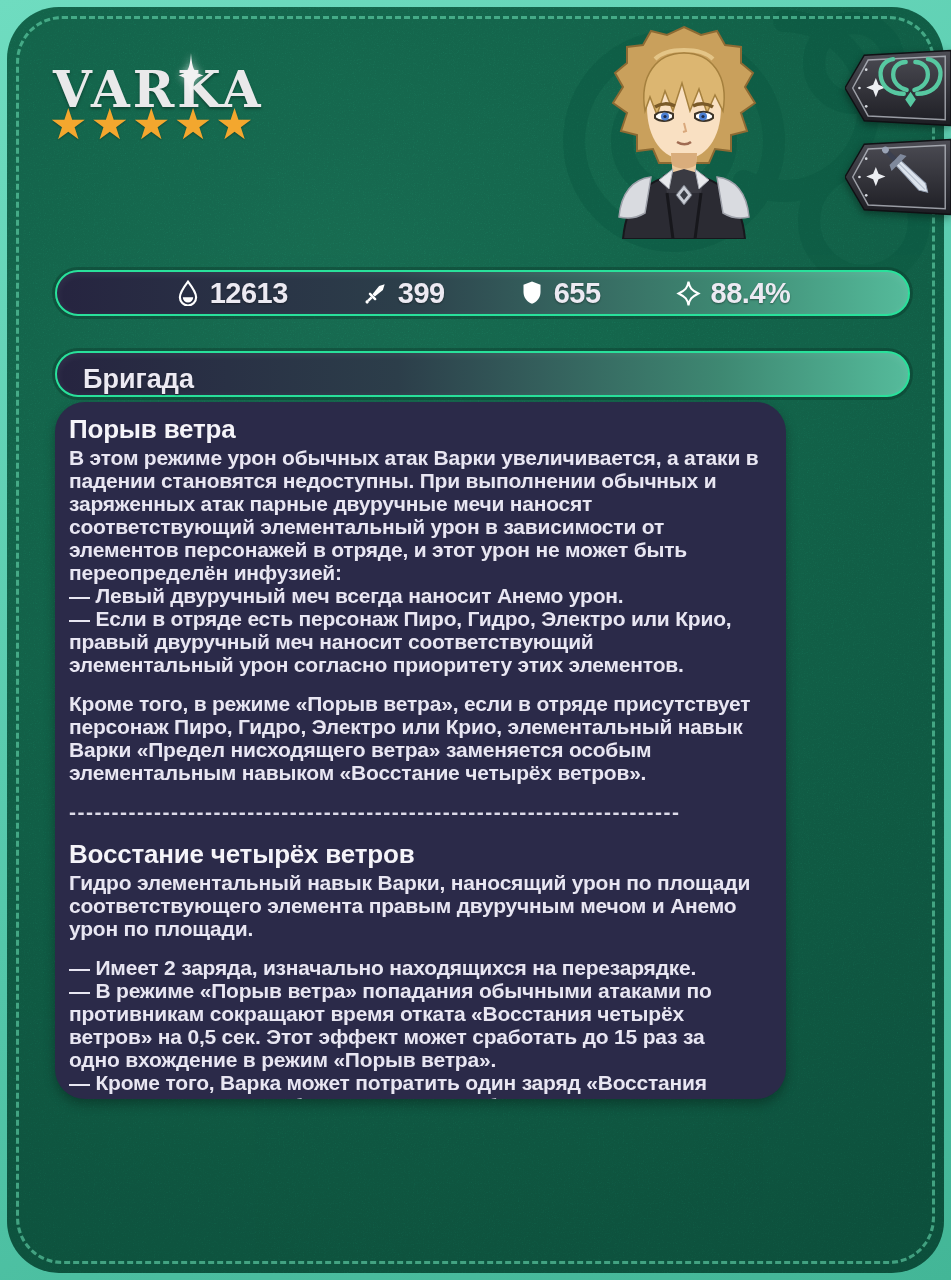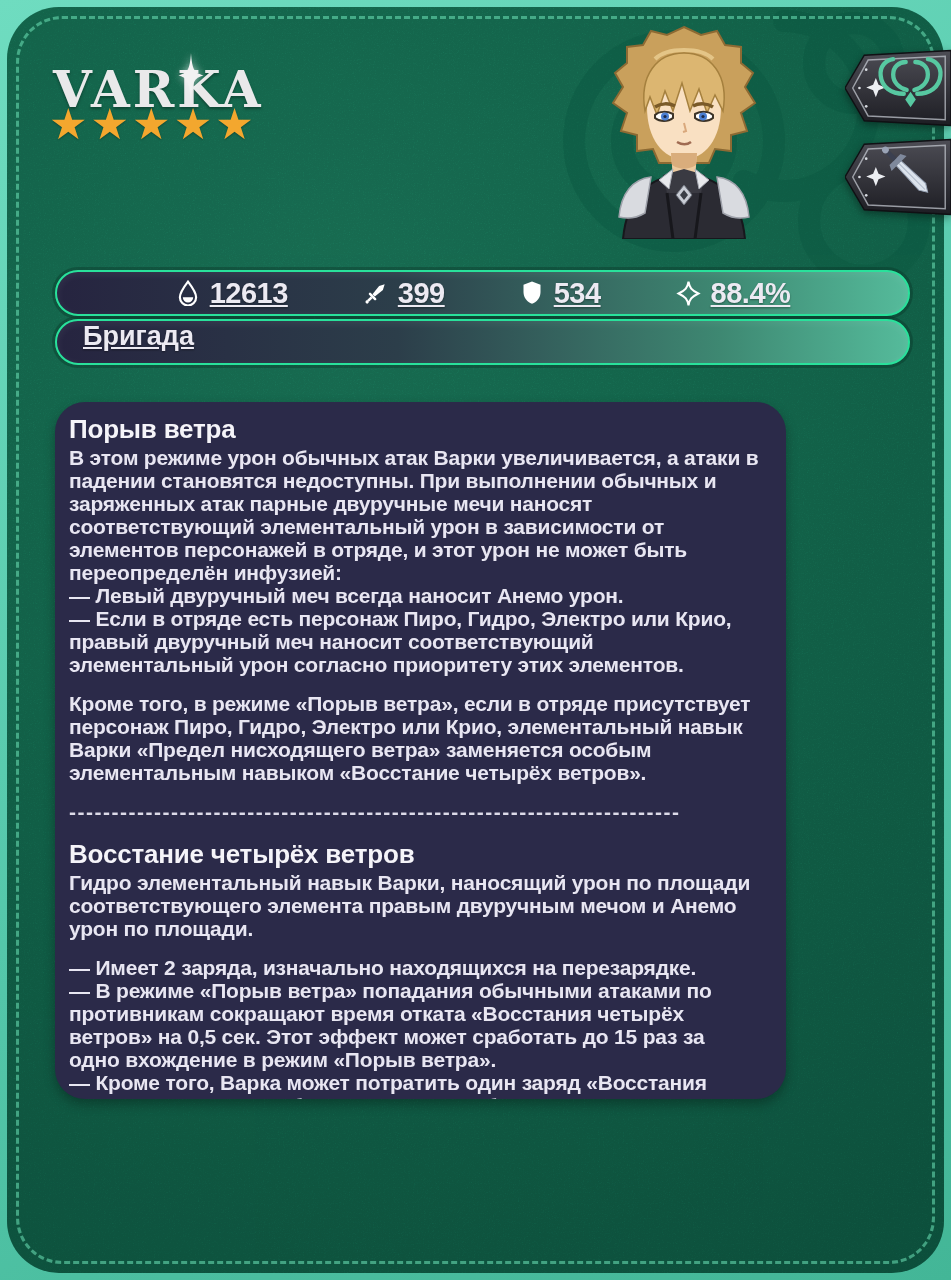--- a/index.html
+++ b/index.html
@@ -24,23 +24,23 @@
           color:#ffffff;letter-spacing:.5px;}
 
   .portrait{position:absolute;left:582px;top:12px;}
   .badge{position:absolute;right:0;filter:drop-shadow(0 3px 4px rgba(0,0,0,.4));}
   .badge.element{top:48px;}
   .badge.weapon{top:137px;}
 
   .bar{position:absolute;left:48px;width:855px;height:46px;box-sizing:border-box;
        border-radius:29px;border:2px solid #29e19b;color:#eceaf2;
        background:linear-gradient(90deg,#262440 0%,#2c3e4a 40%,#3e8872 78%,#55bb9b 100%);
-       box-shadow:0 0 0 3px rgba(8,45,33,.35), inset 0 2px 8px rgba(255,255,255,.07);text-decoration:underline;}
+       box-shadow:0 0 0 3px rgba(8,45,33,.35), inset 0 2px 8px rgba(255,255,255,.07);}
   .stat-bar{top:263px;display:flex;align-items:center;justify-content:center;gap:74px;}
-  .team-bar{top:312px;display:flex;align-items:flex-start;padding-left:26px;}
+  .team-bar{top:344px;display:flex;align-items:flex-end;padding-left:26px;}
   .stat{display:flex;align-items:center;gap:9px;}
   .stat-value{font-size:29px;font-weight:700;letter-spacing:-.5px;
               text-shadow:0 1px 2px rgba(0,0,0,.4);}
   .team-label{font-size:27px;font-weight:700;text-shadow:0 1px 2px rgba(0,0,0,.4);}
 
   .panel{position:absolute;left:48px;top:395px;width:731px;height:697px;box-sizing:border-box;
          background:#2b2a49;border-radius:30px;padding:12px 26px 14px 14px;color:#e8e6f2;
          overflow:hidden;box-shadow:0 5px 12px rgba(0,0,0,.3);}
   .panel h2{margin:0 0 2px;font-size:26px;line-height:30px;font-weight:700;
             color:#f5f4f9;letter-spacing:-.2px;}
@@ -128,21 +128,21 @@
             <rect x="11.8" y="18.2" width="2.4" height="5"></rect>
             <circle cx="13" cy="24.4" r="1.6"></circle>
           </g>
         </svg>
         <span class="stat-value">399</span>
       </div>
       <div class="stat">
         <svg width="26" height="26" viewBox="0 0 26 26">
           <path d="M13 1.5 L21.5 4.8 V12 C21.5 17.8 18 21.7 13 23.8 C8 21.7 4.5 17.8 4.5 12 V4.8 Z" fill="#fff"></path>
         </svg>
-        <span class="stat-value">534</span>
+        <span class="stat-value">655</span>
       </div>
       <div class="stat">
         <svg width="27" height="27" viewBox="0 0 26 26">
           <path d="M13 1.5 C14 7.5 15.8 9.6 22.5 13 C15.8 16.4 14 18.5 13 24.5 C12 18.5 10.2 16.4 3.5 13 C10.2 9.6 12 7.5 13 1.5 Z" fill="none" stroke="#fff" stroke-width="2"></path>
         </svg>
         <span class="stat-value">88.4%</span>
       </div>
     </div>
 
     <div class="bar team-bar">

